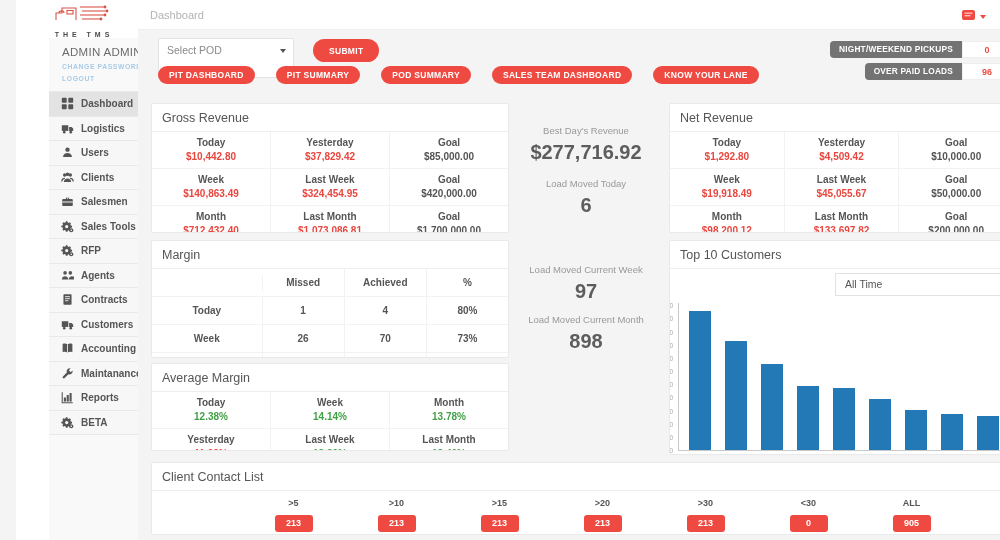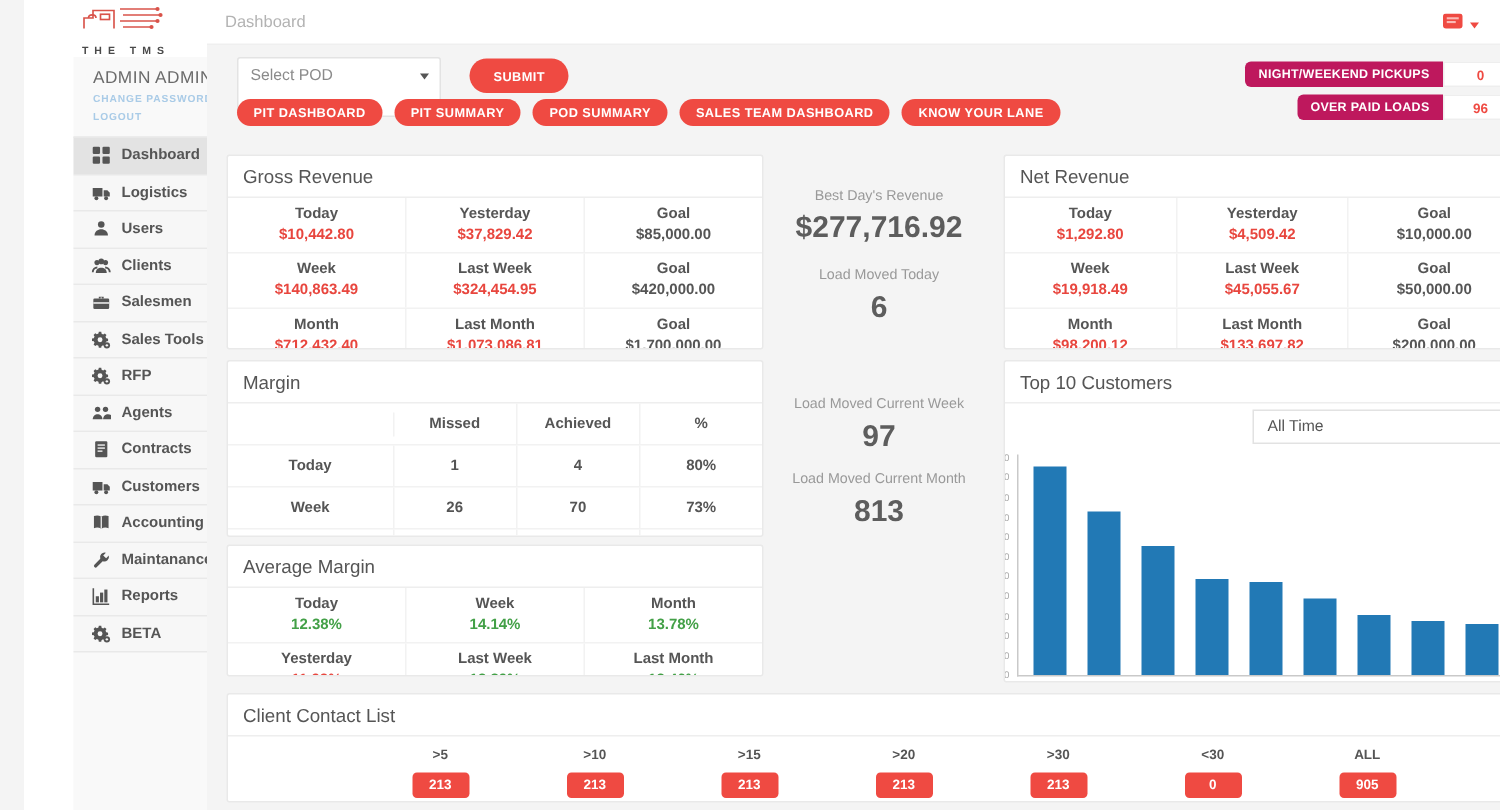--- a/index.html
+++ b/index.html
@@ -27,25 +27,25 @@
   .msg-wrap { position:absolute; right:14px; top:8px; display:flex; align-items:center; cursor:pointer; }
   .msg-caret { width:0; height:0; border-left:3px solid transparent; border-right:3px solid transparent; border-top:4px solid #ef4a42; margin-left:4px; }
 
   
   #main { position:absolute; left:138px; top:30px; right:0; bottom:0; background:#f4f4f4; }
 
   .podselect { position:absolute; left:20px; top:8px; width:136px; height:40px; background:#fff; border:1px solid #e3e3e3; border-radius:2px; font-size:10.5px; color:#8a8a8a; line-height:23px; padding:0 8px; cursor:pointer; }
   .podselect .caret { position:absolute; right:7px; top:10px; width:0; height:0; border-left:3.5px solid transparent; border-right:3.5px solid transparent; border-top:4px solid #555; }
   .pill { background:#ef4a42; color:#fff; border:none; border-radius:12px; font-family:"Liberation Sans",sans-serif; font-size:8.5px; font-weight:700; letter-spacing:.3px; padding:5px 12px; cursor:pointer; white-space:nowrap; }
   #submitBtn { position:absolute; left:175px; top:9px; height:23px; border-radius:12px; padding:0 16px; }
-  .btnrow { position:absolute; left:20px; top:36px; display:flex; gap:8px; }
+  .btnrow { position:absolute; left:20px; top:36px; display:flex; gap:21px; }
   .btnrow .pill { height:18px; padding:0 11px; }
 
   .badge-group { position:absolute; right:-12px; display:flex; height:17px; cursor:pointer; }
-  .badge-label { background:#be185d; color:#fff; font-size:8.3px; font-weight:700; letter-spacing:.2px; border-radius:4px 0 0 4px; padding:0 9px; line-height:17px; }
+  .badge-label { background:#737373; color:#fff; font-size:8.3px; font-weight:700; letter-spacing:.2px; border-radius:4px 0 0 4px; padding:0 9px; line-height:17px; }
   .badge-value { background:#fff; border:1px solid #eee; color:#ef4a42; font-size:9px; font-weight:700; width:50px; text-align:center; line-height:16px; }
 
   .card { position:absolute; background:#fff; border:1px solid #e9e9e9; border-radius:2px; overflow:hidden; }
   .card-title { font-size:12.5px; color:#555; padding:7px 10px 6px; border-bottom:1px solid #eee; }
 
   
   .rev-row { display:flex; border-bottom:1px solid #f2f2f2; }
   .rev-row:last-child { border-bottom:none; }
   .rev-cell { flex:1; text-align:center; padding:5px 0 6px; border-right:1px solid #f2f2f2; }
   .rev-cell:last-child { border-right:none; }
@@ -417,21 +417,21 @@
   <div class="stat" style="left:368px; top:148px;">
     <div class="stat-label">Load Moved Today</div>
     <div class="stat-value">6</div>
   </div>
   <div class="stat" style="left:368px; top:234px;">
     <div class="stat-label">Load Moved Current Week</div>
     <div class="stat-value">97</div>
   </div>
   <div class="stat" style="left:368px; top:284px;">
     <div class="stat-label">Load Moved Current Month</div>
-    <div class="stat-value">813</div>
+    <div class="stat-value">898</div>
   </div>
 
   <div class="card" style="left:13px; top:210px; width:358px; height:118px;">
     <div class="card-title">Margin</div>
     <div id="marginRows">
         <div class="mg-row">
           <div class="mg-cell lbl"></div>
           <div class="mg-cell c-red">Missed</div>
           <div class="mg-cell c-green">Achieved</div>
           <div class="mg-cell">%</div>

